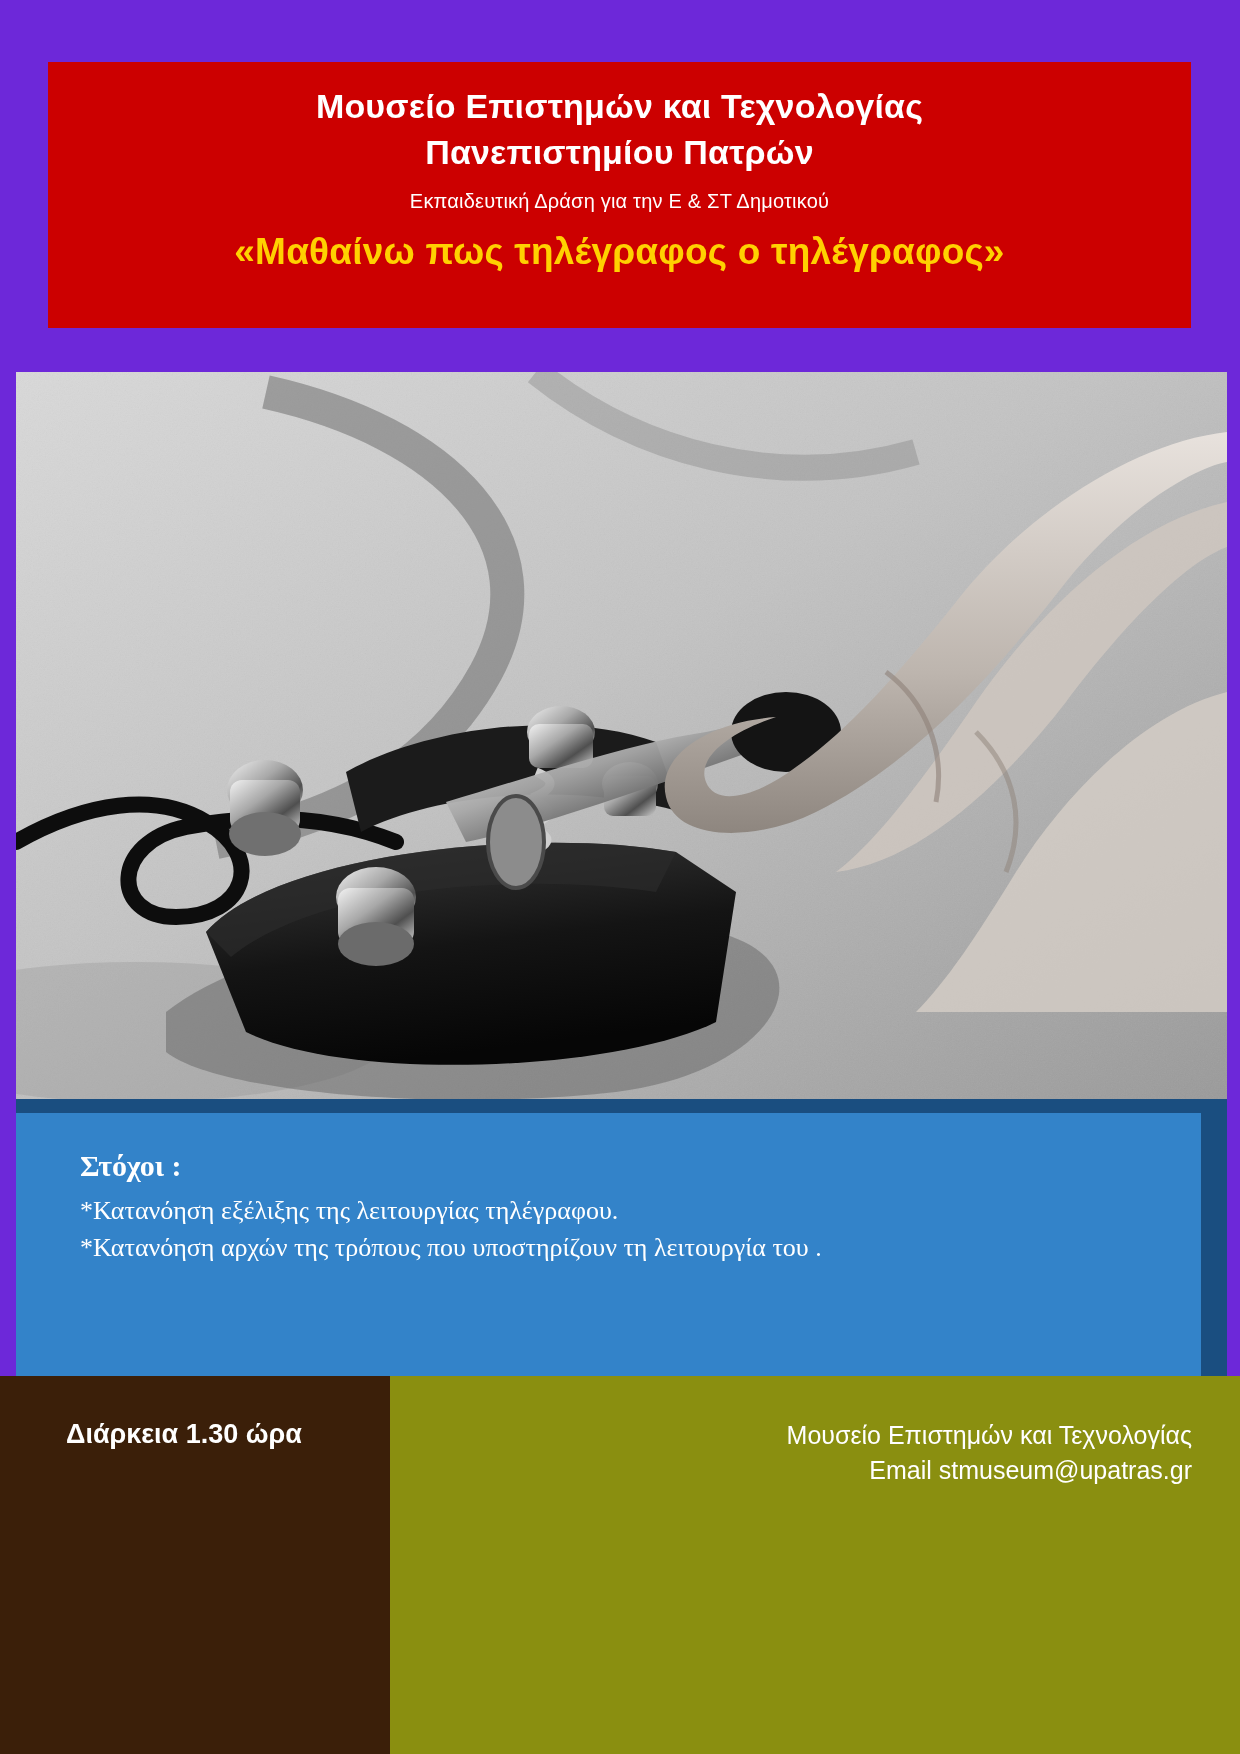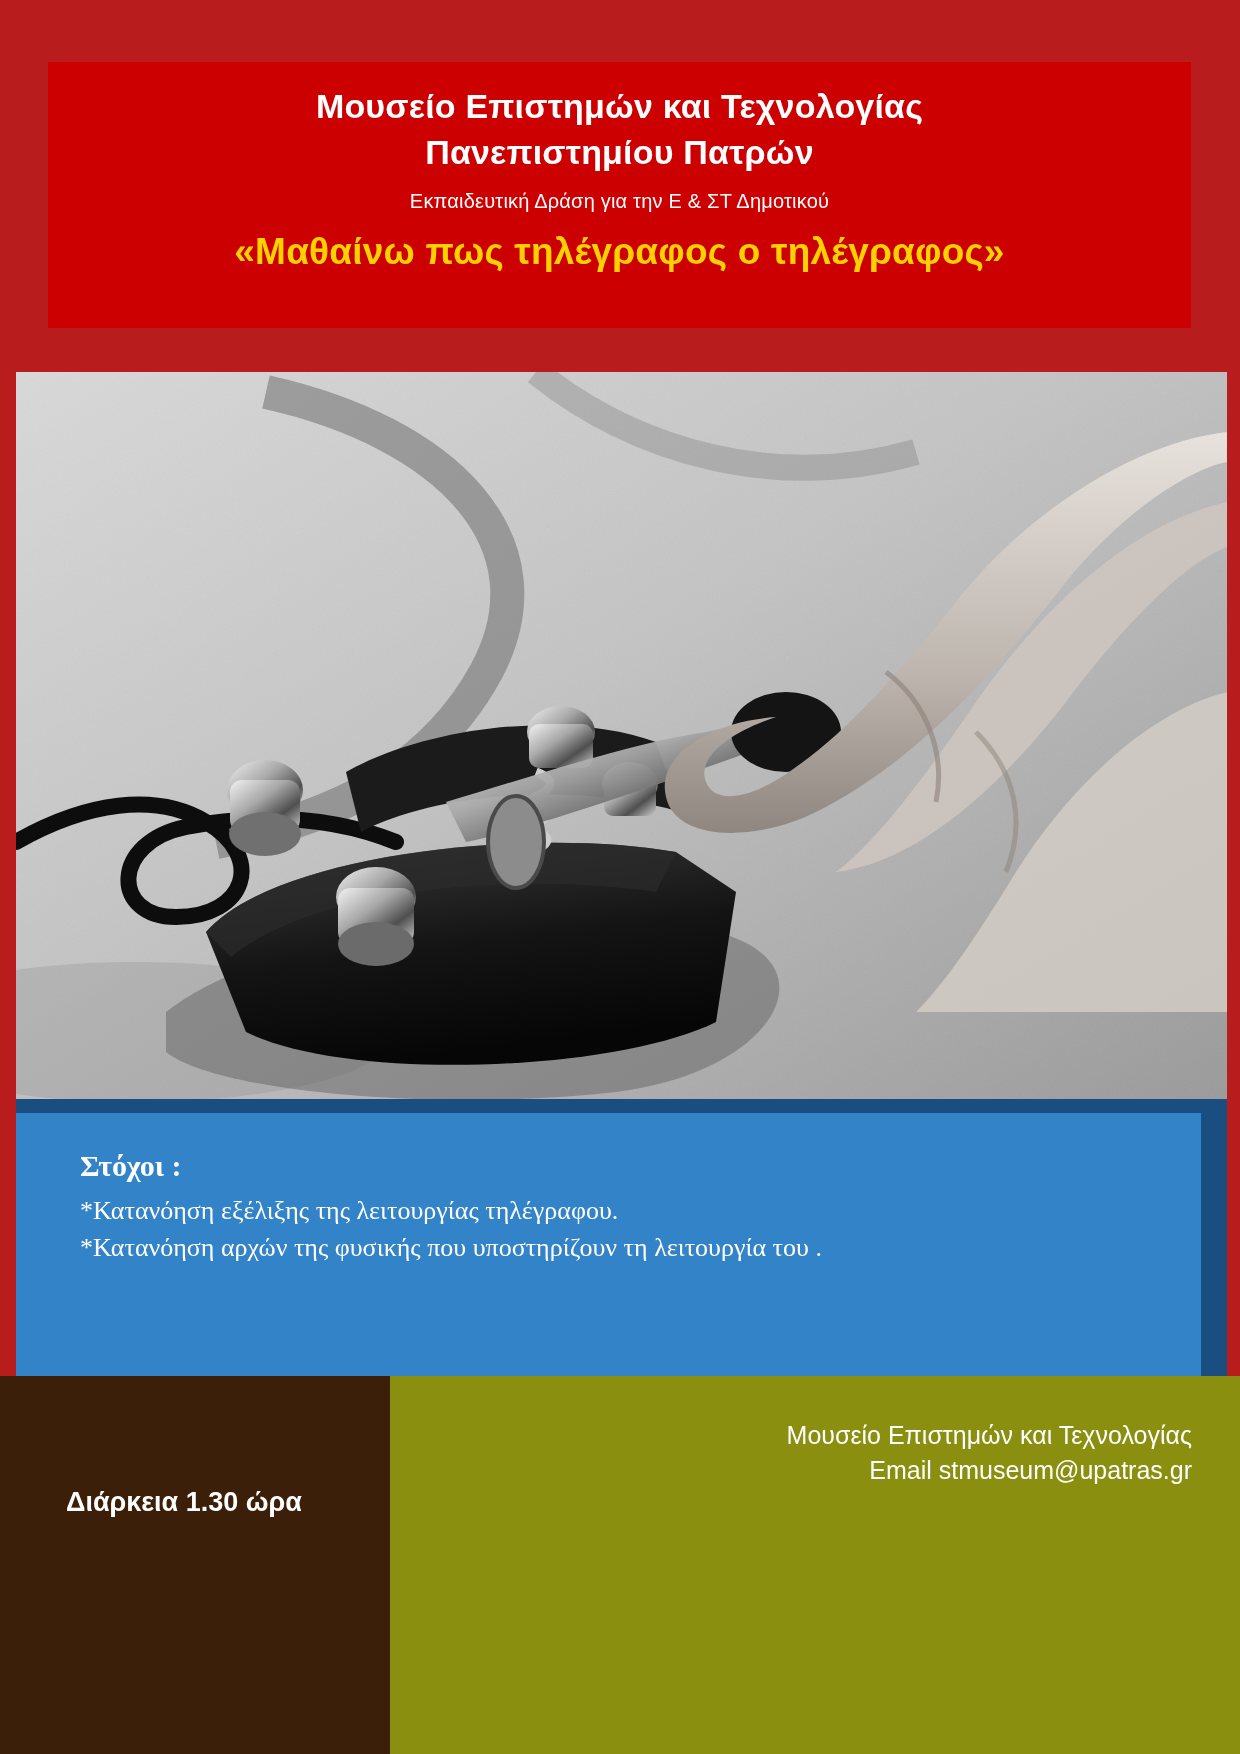--- a/index.html
+++ b/index.html
@@ -14,21 +14,21 @@
     font-family: "Liberation Sans", sans-serif;
     overflow: hidden;
   }
 
   
   .poster {
     position: absolute;
     left: 0; top: 0;
     width: 1240px;
     height: 1754px;
-    background: #b91c1c;
+    background: #6d28d9;
   }
 
   
   .header-banner {
     position: absolute;
     left: 48px;
     top: 62px;
     width: 1143px;
     height: 266px;
     background: #cc0000;
@@ -108,21 +108,21 @@
     position: absolute;
     left: 0;
     top: 1376px;
     width: 390px;
     height: 378px;
     background: #3b1f09;
   }
   .duration {
     position: absolute;
     left: 66px;
-    top: 1487px;
+    top: 1419px;
     color: #ffffff;
     font-size: 27px;
     font-weight: bold;
   }
   .footer-olive {
     position: absolute;
     left: 390px;
     top: 1376px;
     width: 850px;
     height: 378px;
@@ -242,21 +242,21 @@
       <path d="M 960 360 C 1000 400 1010 450 990 500" fill="none" stroke="#8e8178" stroke-width="5" opacity="0.5"></path>
 
       <rect width="1211" height="727" fill="none"></rect>
     </svg>
   </div>
 
   <div class="blue-shadow"></div>
   <div class="blue-panel">
     <div class="goals-title">Στόχοι :</div>
     <div class="goals-line">*Κατανόηση εξέλιξης της λειτουργίας τηλέγραφου.</div>
-    <div class="goals-line">*Κατανόηση  αρχών της φυσικής που υποστηρίζουν τη λειτουργία του .</div>
+    <div class="goals-line">*Κατανόηση  αρχών της τρόπους που υποστηρίζουν τη λειτουργία του .</div>
   </div>
 
   <div class="footer-left"></div>
   <div class="duration">Διάρκεια 1.30 ώρα</div>
 
   <div class="footer-olive">
     <div class="contact-line bold">Μουσείο Επιστημών και Τεχνολογίας</div>
     <div class="contact-line">Email stmuseum@upatras.gr</div>
   </div>
 

